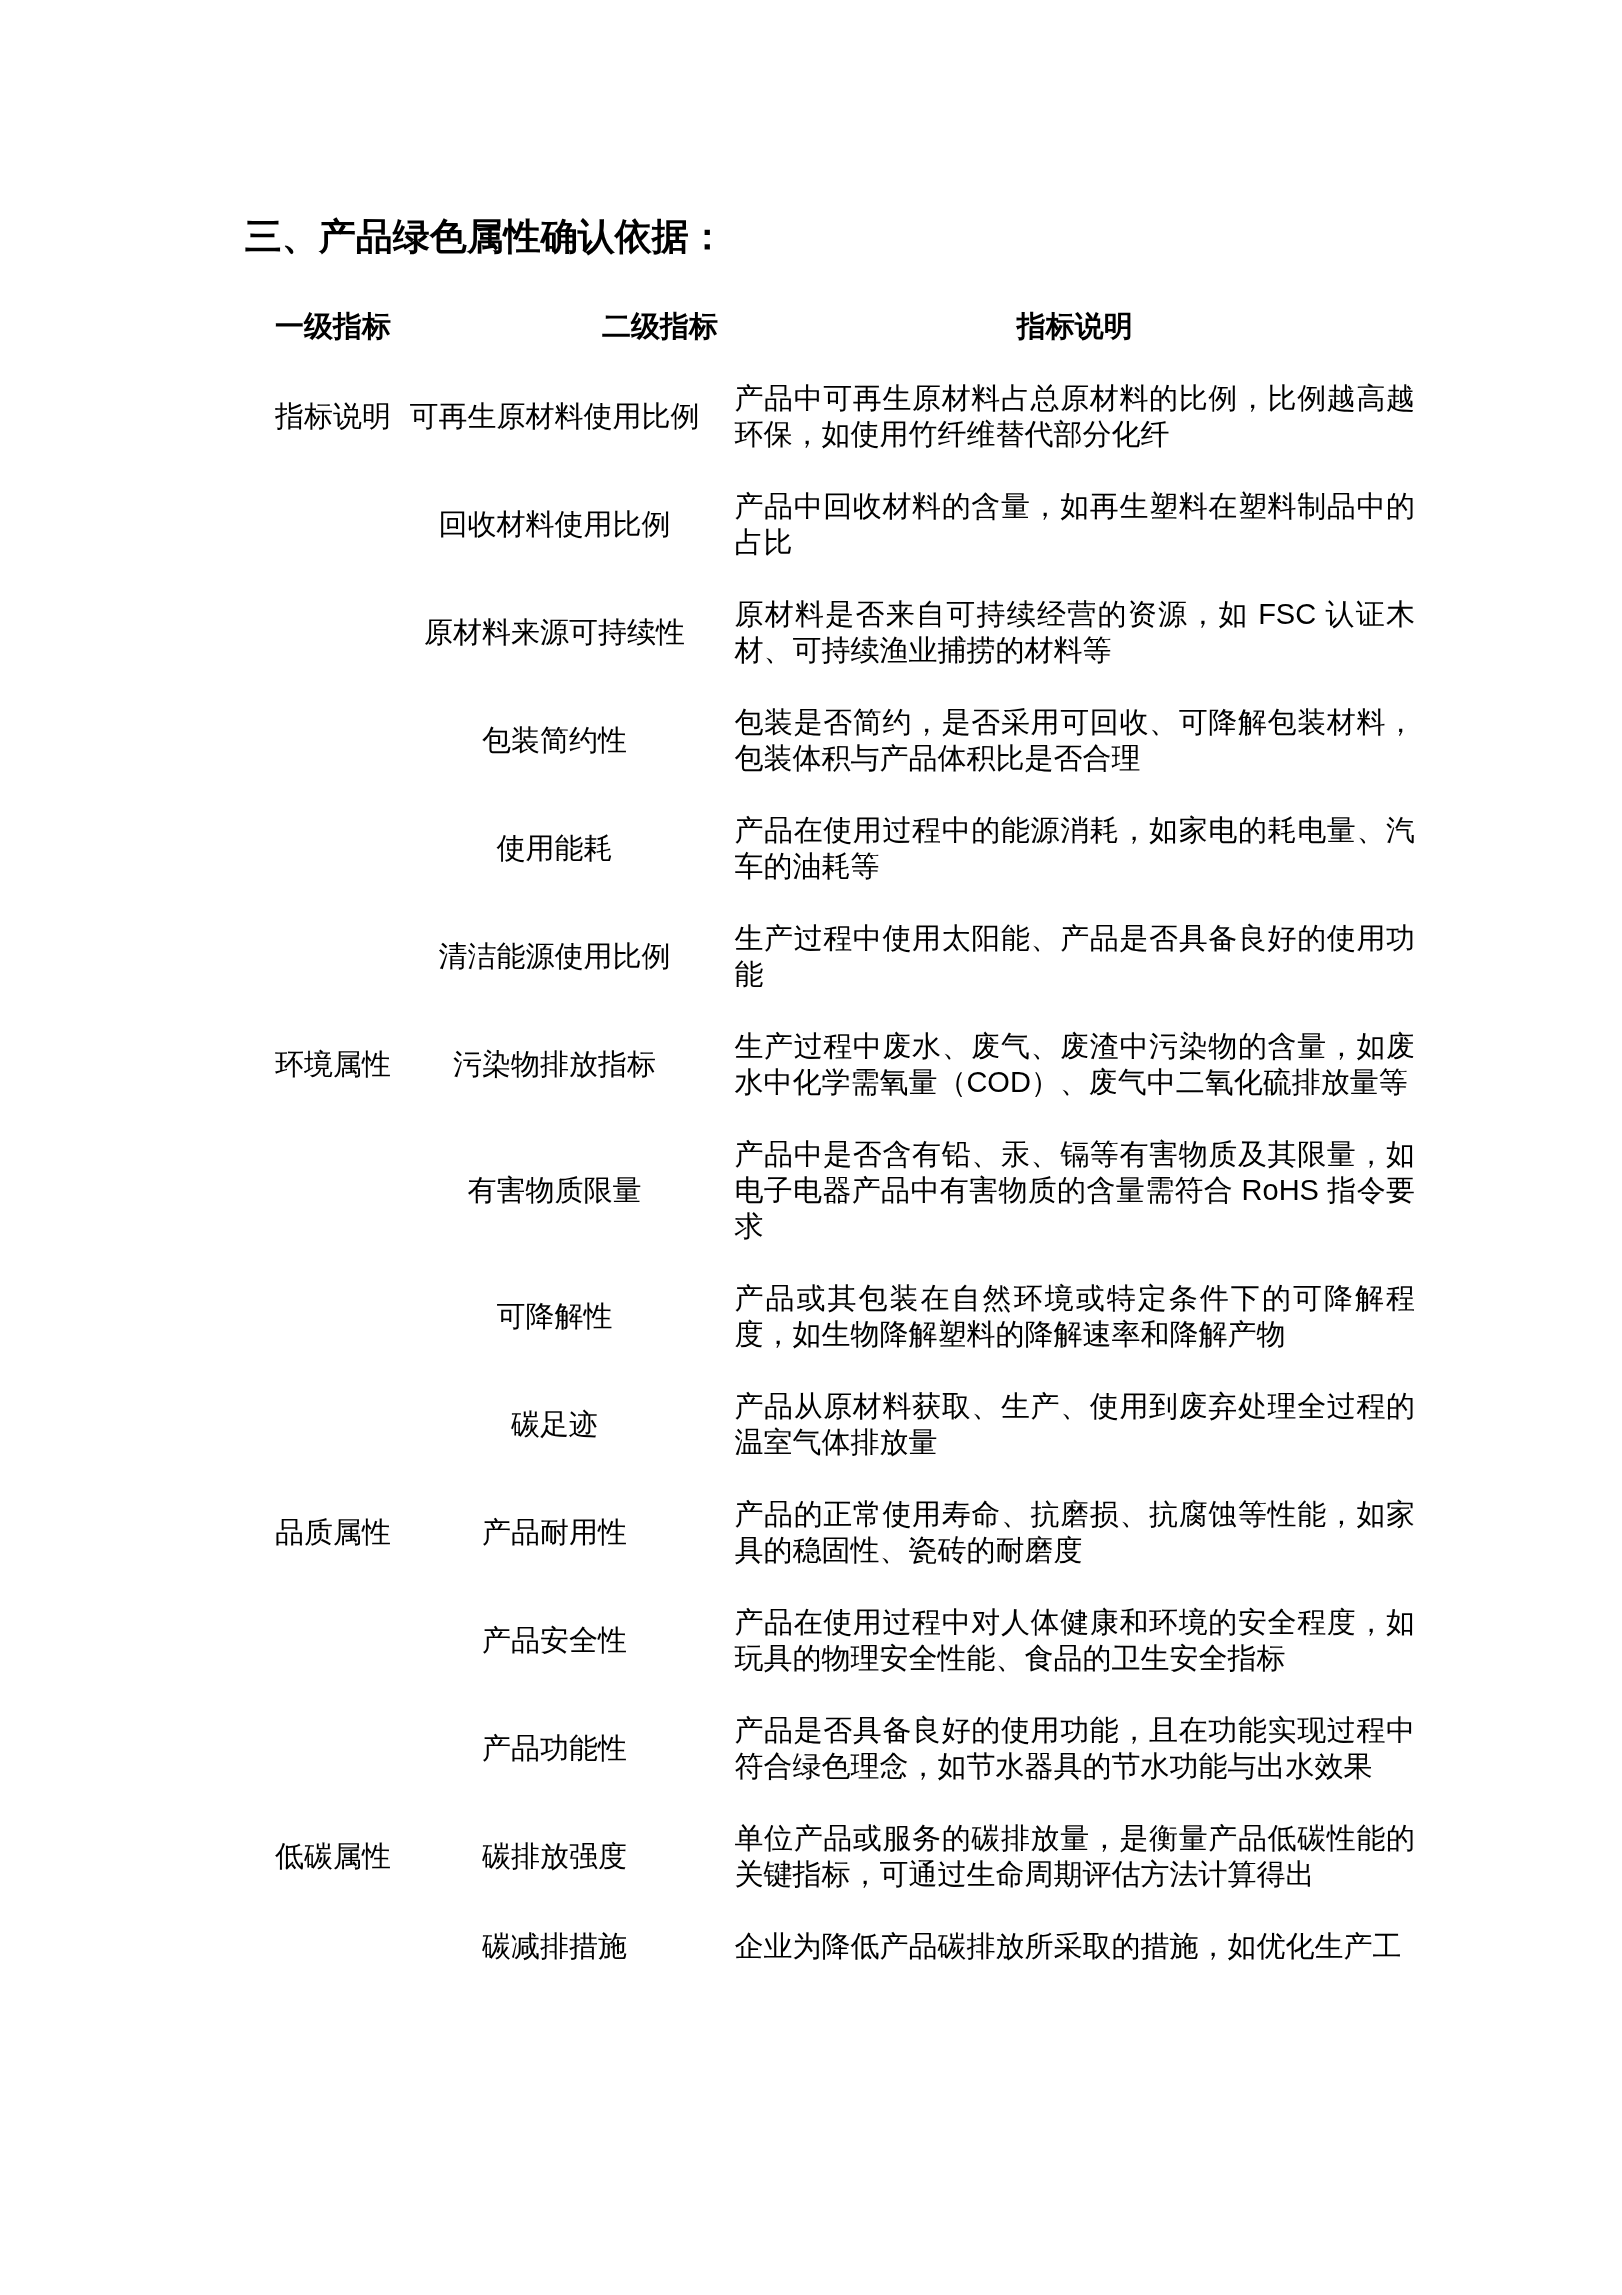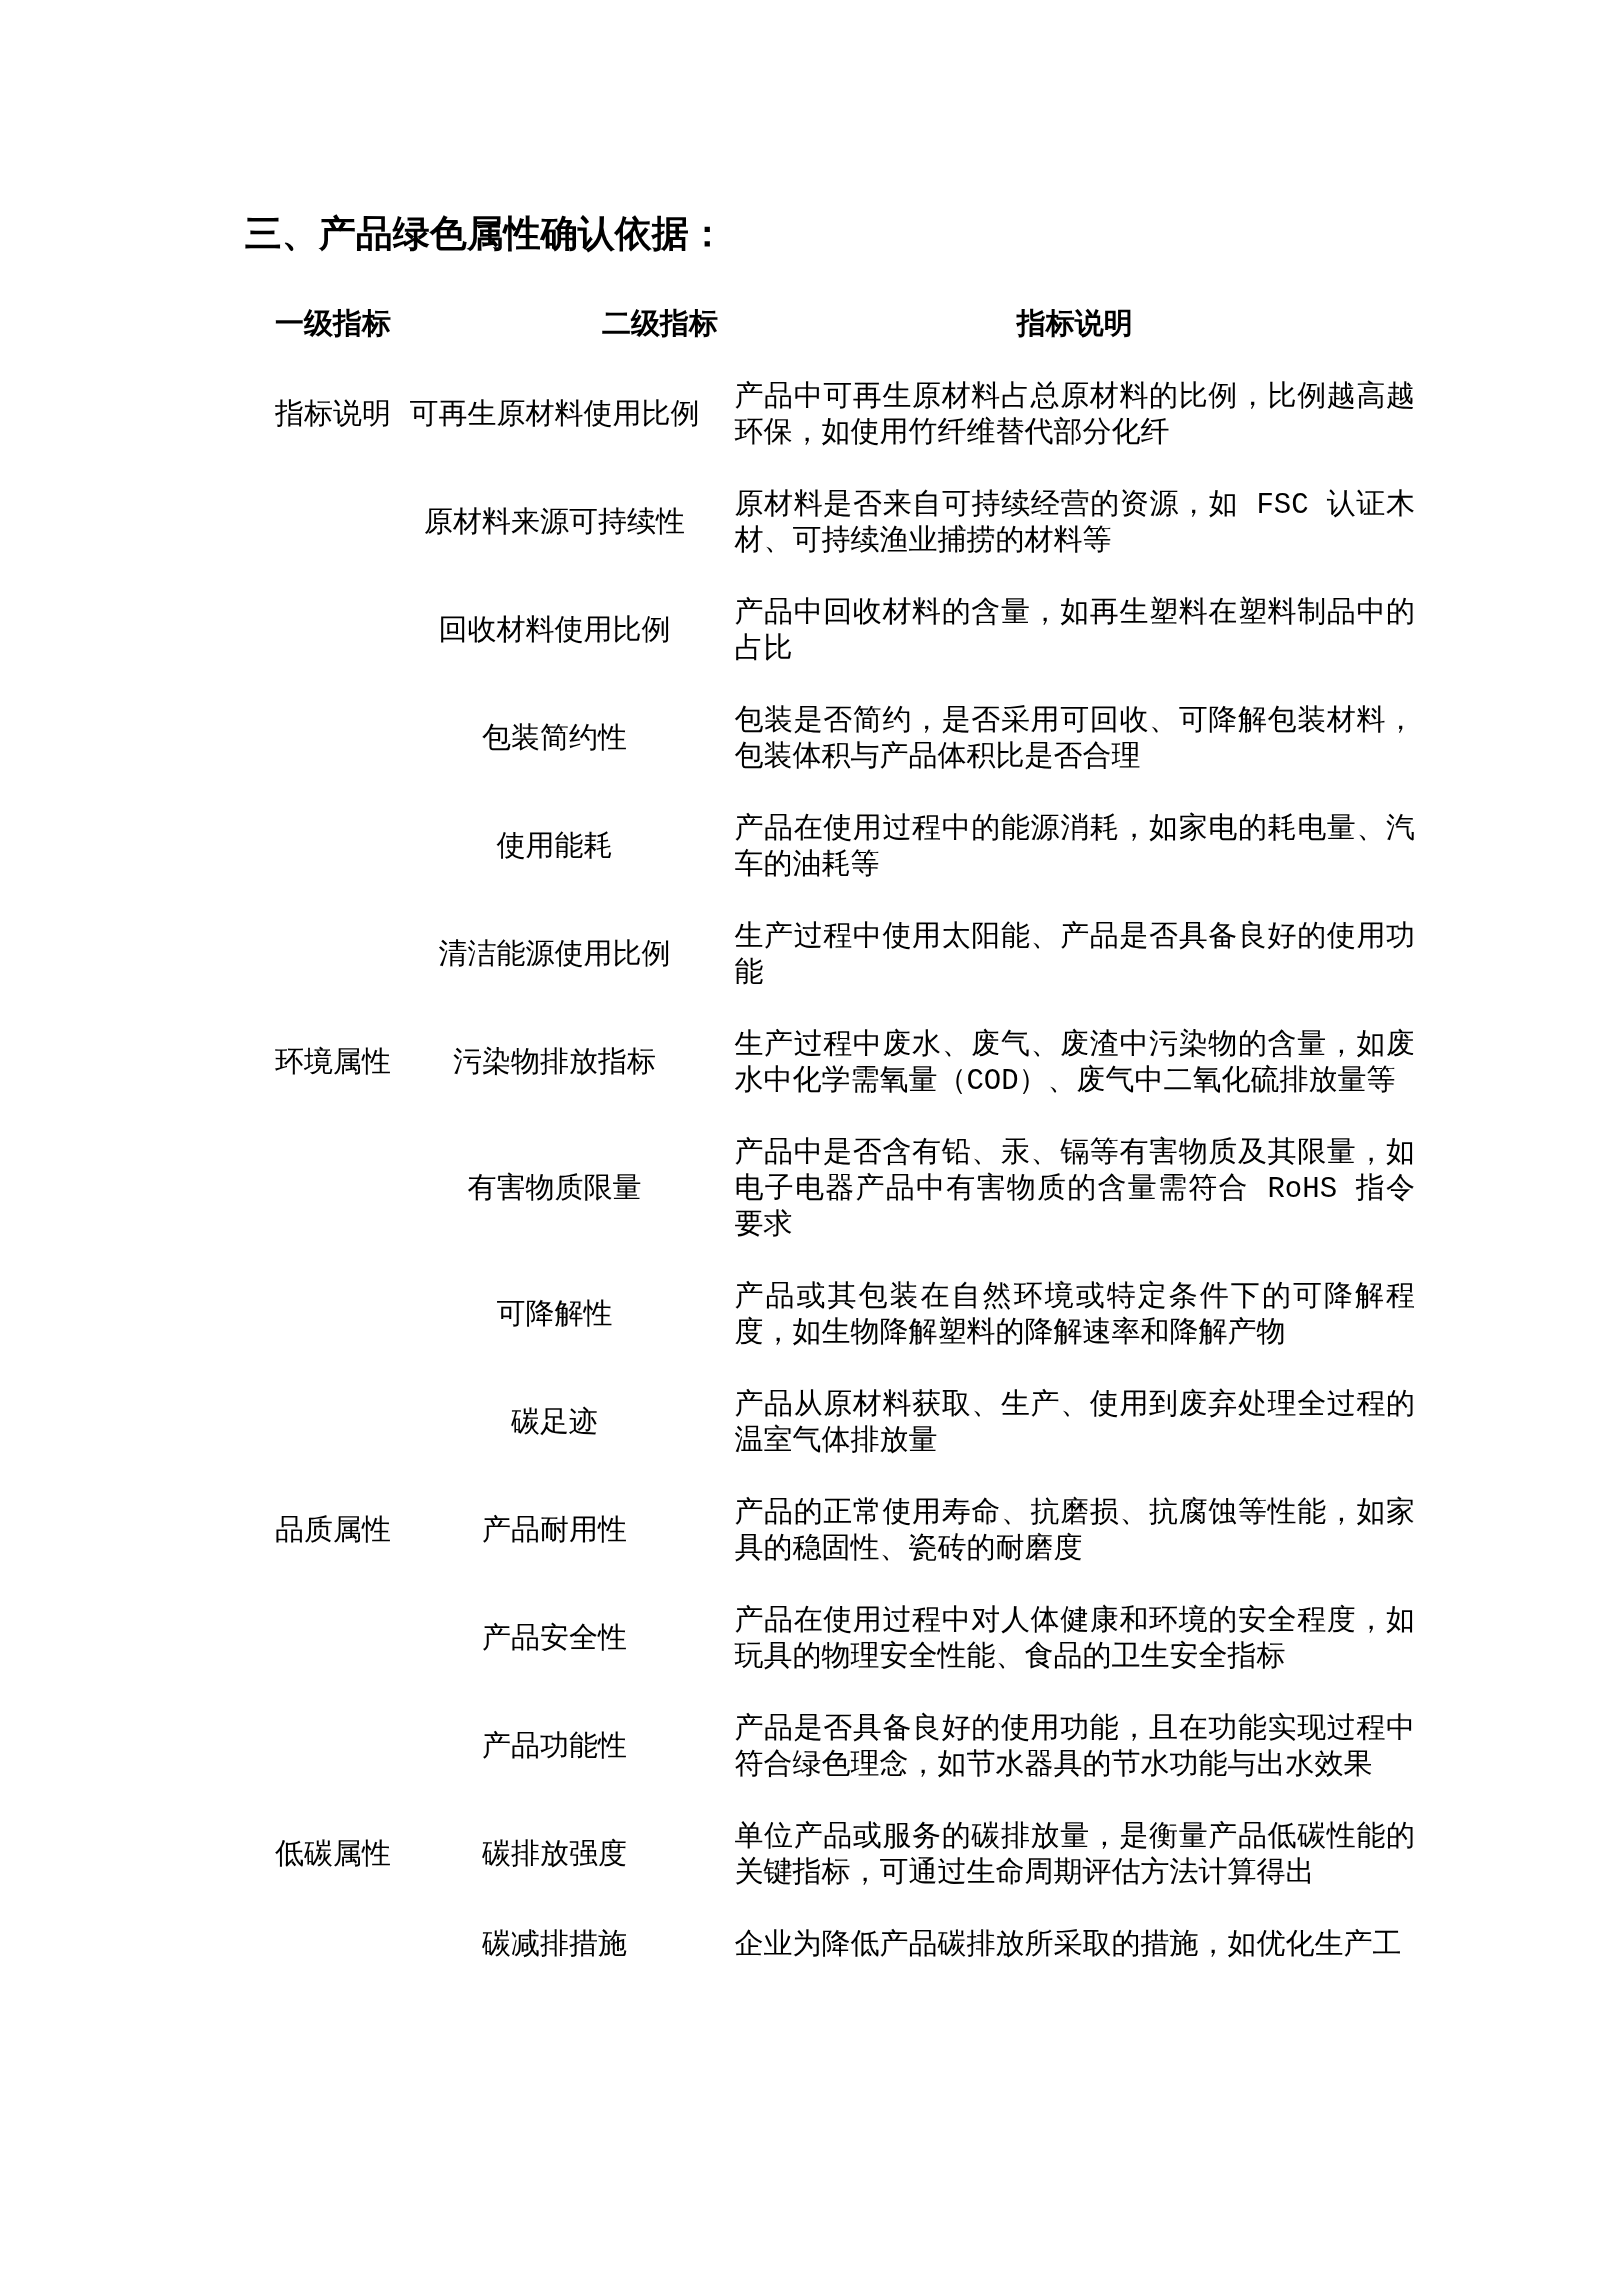--- a/index.html
+++ b/index.html
@@ -1,20 +1,20 @@
 <!DOCTYPE html>
 <html style="font-size:10.5px"><head>
 <meta charset="utf-8">
 <style>
   html,body{margin:0;padding:0;background:#fff;}
   .page{
     position:relative;
     width:1553px;height:2295px;
     background:#ffffff;color:#000000;
-    font-family:Liberation Mono, monospace;
+    font-family:Liberation Sans, sans-serif;
     font-size:29px;line-height:36px;
     box-sizing:border-box;
     padding:215px 208px 0 227px;
     overflow:hidden;
   }
   .doc-title{
     font-size:37px;line-height:43px;font-weight:bold;
     margin:0 0 50px 17.7px;white-space:nowrap;
   }
   .grid-row{
@@ -48,28 +48,28 @@
   </div>
 
   <div class="grid-row">
     <div class="cell-cat">指标说明</div>
     <div class="cell-ind">可再生原材料使用比例</div>
     <div class="cell-desc">产品中可再生原材料占总原材料的比例，比例越高越环保，如使用竹纤维替代部分化纤</div>
   </div>
 
   <div class="grid-row">
     <div class="cell-cat"></div>
-    <div class="cell-ind">原材料来源可持续性</div>
-    <div class="cell-desc">原材料是否来自可持续经营的资源，如 FSC 认证木材、可持续渔业捕捞的材料等</div>
+    <div class="cell-ind">回收材料使用比例</div>
+    <div class="cell-desc">产品中回收材料的含量，如再生塑料在塑料制品中的占比</div>
   </div>
 
   <div class="grid-row">
     <div class="cell-cat"></div>
-    <div class="cell-ind">回收材料使用比例</div>
-    <div class="cell-desc">产品中回收材料的含量，如再生塑料在塑料制品中的占比</div>
+    <div class="cell-ind">原材料来源可持续性</div>
+    <div class="cell-desc">原材料是否来自可持续经营的资源，如 FSC 认证木材、可持续渔业捕捞的材料等</div>
   </div>
 
   <div class="grid-row">
     <div class="cell-cat"></div>
     <div class="cell-ind">包装简约性</div>
     <div class="cell-desc">包装是否简约，是否采用可回收、可降解包装材料，包装体积与产品体积比是否合理</div>
   </div>
 
 
   <div class="grid-row">

